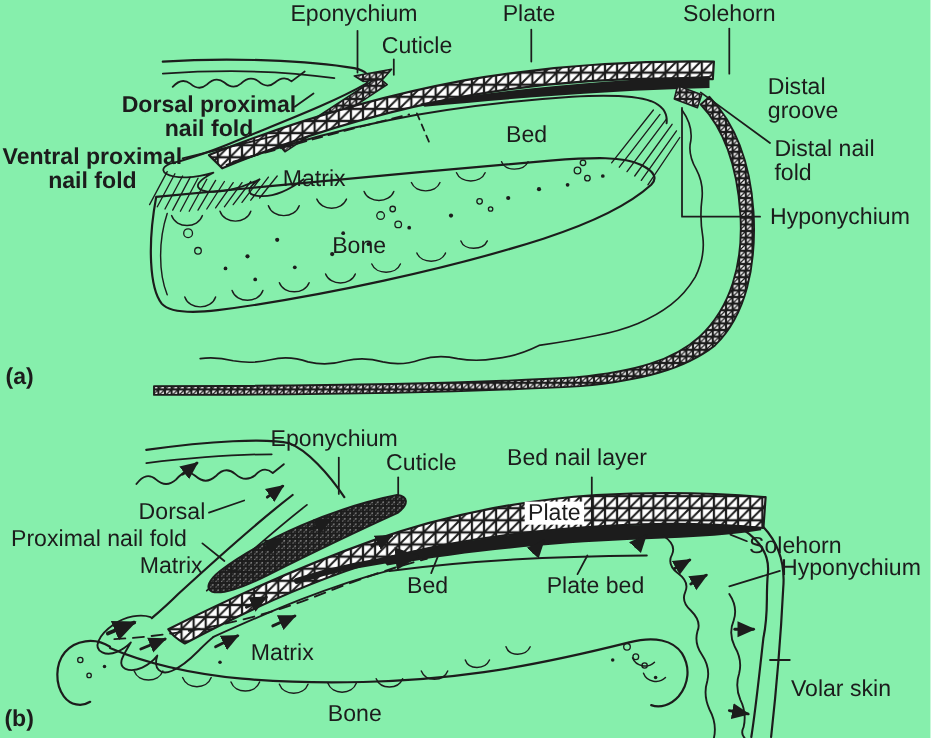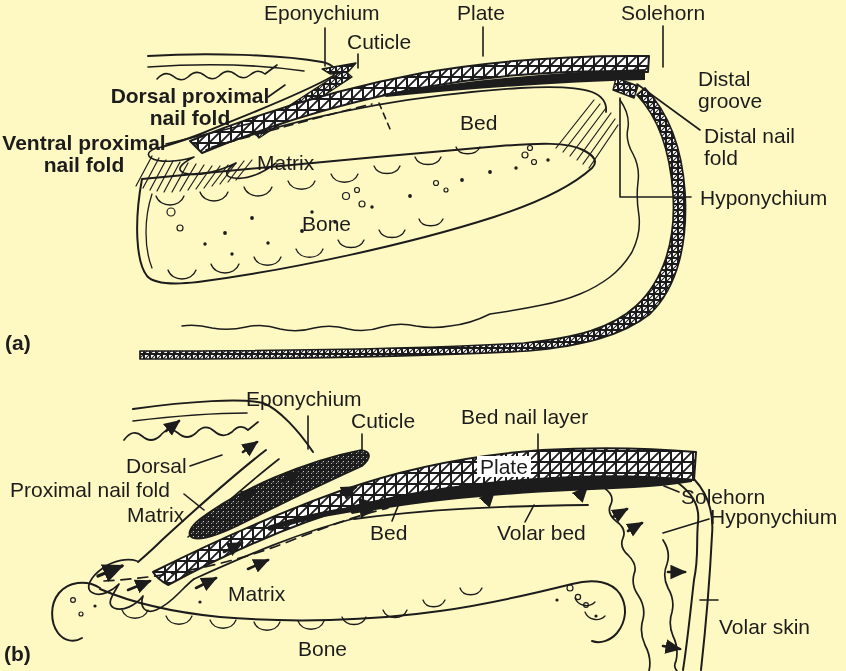--- a/index.html
+++ b/index.html
@@ -1,16 +1,16 @@
 <!DOCTYPE html>
 <html><head>
 <meta charset="utf-8">
 <style>
   html,body{margin:0;padding:0;background:#ffffff;}
-  #canvas{position:relative;width:846px;height:671px;background:#fef9c3;overflow:hidden;
+  #canvas{position:relative;width:846px;height:671px;background:#86efac;overflow:hidden;
           font-family:"Liberation Sans",sans-serif;}
   #art{position:absolute;left:0;top:0;}
   .lbl{position:absolute;font-size:21px;line-height:1.06;color:#1c1c1c;white-space:nowrap;}
   .wrap{white-space:normal;}
   .ctr{text-align:center;font-weight:bold;}
   .halo{background:#ffffff;padding:0 3px;line-height:1;}
   .tag{font-weight:bold;}
 </style>
 </head>
 <body>
@@ -222,21 +222,21 @@
 <div class="lbl tag" style="left:5px;top:332px">(a)</div>
 
 <div class="lbl" style="left:246px;top:388px">Eponychium</div>
 <div class="lbl" style="left:351px;top:410px">Cuticle</div>
 <div class="lbl" style="left:461px;top:406px">Bed nail layer</div>
 <div class="lbl" style="left:126px;top:455px">Dorsal</div>
 <div class="lbl" style="left:10px;top:479px">Proximal nail fold</div>
 <div class="lbl" style="left:127px;top:504px">Matrix</div>
 <div class="lbl halo" style="left:477px;top:456px">Plate</div>
 <div class="lbl" style="left:370px;top:522px">Bed</div>
-<div class="lbl" style="left:497px;top:522px">Volar bed</div>
+<div class="lbl" style="left:497px;top:522px">Plate bed</div>
 <div class="lbl" style="left:681px;top:486px">Solehorn</div>
 <div class="lbl" style="left:710px;top:506px">Hyponychium</div>
 <div class="lbl" style="left:719px;top:616px">Volar skin</div>
 <div class="lbl" style="left:228px;top:583px">Matrix</div>
 <div class="lbl" style="left:298px;top:638px">Bone</div>
 <div class="lbl tag" style="left:4px;top:643px">(b)</div>
 
 </div>
 
 </body></html>

